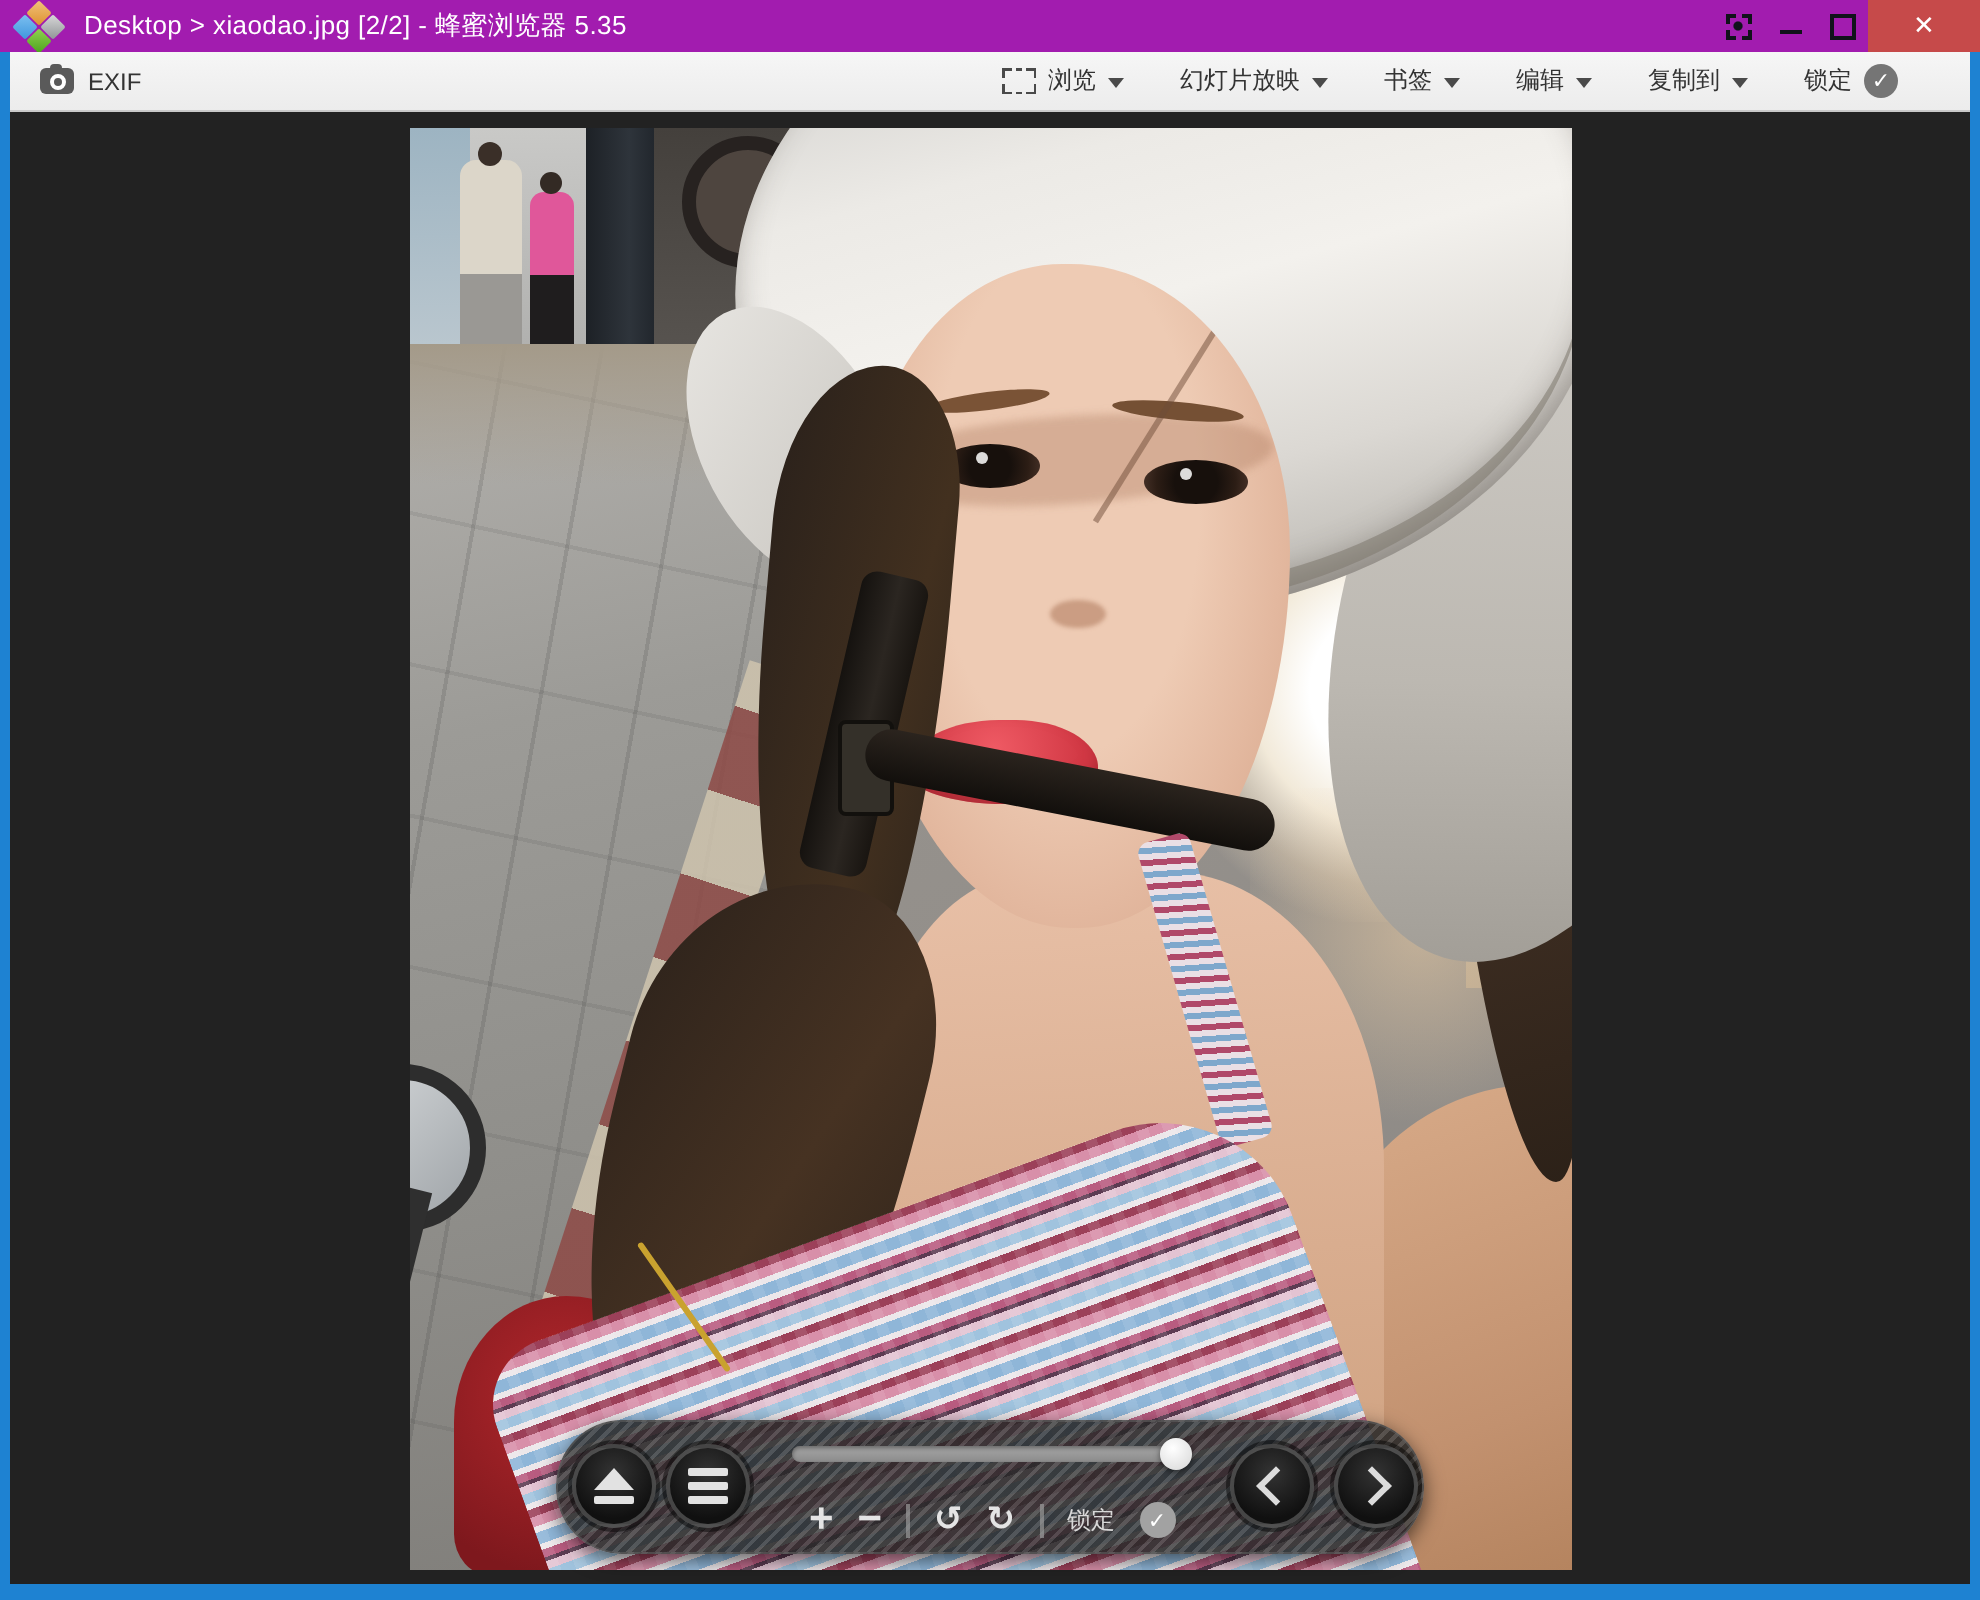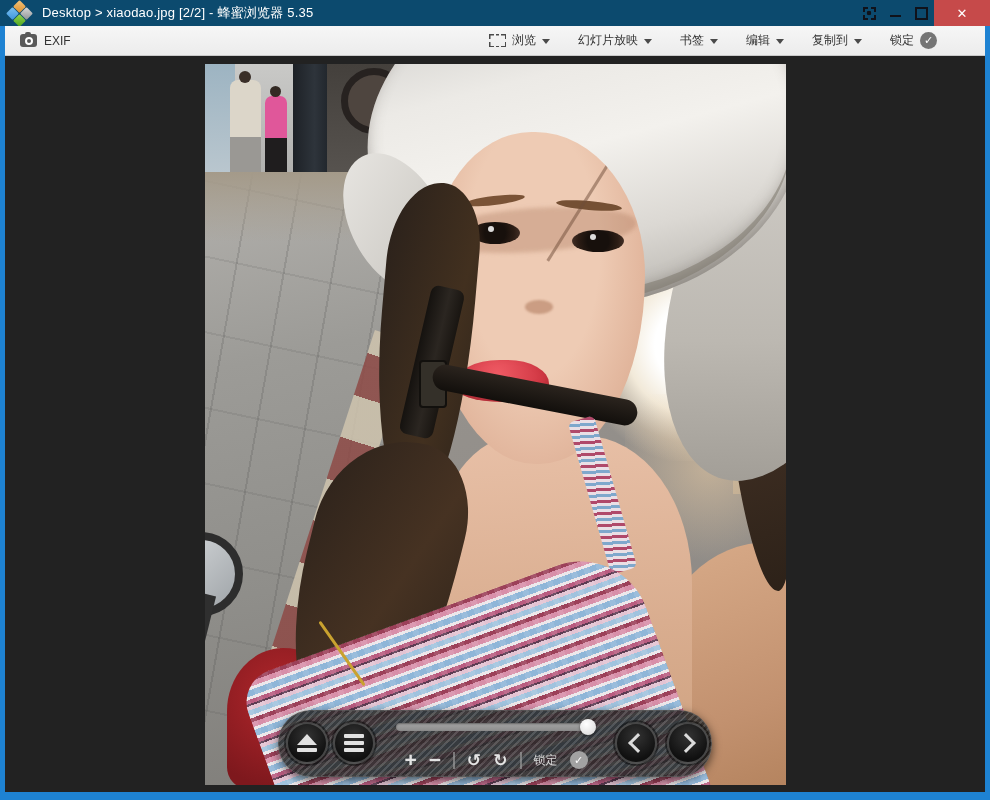--- a/index.html
+++ b/index.html
@@ -3,21 +3,21 @@
 <meta charset="utf-8">
 <style>
   html,body{margin:0;padding:0;}
   body{
     width:990px;height:800px;position:relative;overflow:hidden;
     background:#1e82d2;
     font-family:"Liberation Sans","DejaVu Sans",sans-serif;
     -webkit-font-smoothing:antialiased;
   }
   
-  .titlebar{position:absolute;left:0;top:0;width:990px;height:26px;background:#0c4a6e;display:flex;align-items:center;}
+  .titlebar{position:absolute;left:0;top:0;width:990px;height:26px;background:#a21caf;display:flex;align-items:center;}
   .app-icon{position:relative;width:24px;height:24px;margin-left:8px;flex:0 0 auto;}
   .app-icon i{position:absolute;width:9px;height:9px;transform:rotate(45deg);border-radius:1px;}
   .app-icon .d-top{left:7px;top:1px;background:linear-gradient(135deg,#f2c27a,#dd9230);}
   .app-icon .d-left{left:0px;top:8px;background:linear-gradient(135deg,#7cc0f0,#3f96dd);}
   .app-icon .d-right{left:14px;top:8px;background:linear-gradient(135deg,#d9d9d9,#8f9396);}
   .app-icon .d-bottom{left:7px;top:15px;background:linear-gradient(135deg,#8fd34f,#4da31d);}
   .title-text{color:#ffffff;font-size:13px;margin-left:10px;white-space:nowrap;letter-spacing:.2px;}
   .win-controls{position:absolute;right:0;top:0;height:26px;display:flex;align-items:stretch;}
   .win-btn{width:26px;display:flex;align-items:center;justify-content:center;cursor:default;}
   .ic-fullscreen{width:13px;height:13px;position:relative;
@@ -36,21 +36,21 @@
   .btn-close{width:56px;background:#c64a4a;display:flex;align-items:center;justify-content:center;
     color:#fff;font-size:13px;font-weight:bold;}
   
   .toolbar{position:absolute;left:5px;top:26px;width:980px;height:29px;
     background:linear-gradient(#f6f6f6,#ececec);border-bottom:1px solid #c9c9c9;
     display:flex;align-items:center;color:#333;font-size:12px;}
   .exif-btn{display:flex;align-items:center;gap:7px;margin-left:10px;padding:3px 5px;border-radius:3px;justify-content:space-between;}
   .cam-icon{position:relative;width:17px;height:13px;background:#5a5a5a;border-radius:3px;}
   .cam-icon::before{content:"";position:absolute;left:5px;top:-2px;width:6px;height:3px;background:#5a5a5a;border-radius:2px 2px 0 0;}
   .cam-icon::after{content:"";position:absolute;left:4.5px;top:2.5px;width:4px;height:4px;border:2px solid #fff;border-radius:50%;}
-  .menu-strip{position:absolute;right:0;top:0;height:29px;display:flex;align-items:center;gap:24px;padding-right:46px;text-align:center;}
+  .menu-strip{position:absolute;right:0;top:0;height:29px;display:flex;align-items:center;gap:24px;padding-right:34px;text-align:center;}
   .menu-item{display:flex;align-items:center;gap:6px;padding:3px 2px;white-space:nowrap;}
   .dd-arrow{width:0;height:0;border-left:4px solid transparent;border-right:4px solid transparent;border-top:5px solid #4a4a4a;margin-top:1px;}
   .browse-icon{width:17px;height:13px;
     background:
       linear-gradient(#4a4a4a,#4a4a4a) left top/5px 1.5px no-repeat,
       linear-gradient(#4a4a4a,#4a4a4a) left top/1.5px 5px no-repeat,
       linear-gradient(#4a4a4a,#4a4a4a) right top/5px 1.5px no-repeat,
       linear-gradient(#4a4a4a,#4a4a4a) right top/1.5px 5px no-repeat,
       linear-gradient(#4a4a4a,#4a4a4a) left bottom/5px 1.5px no-repeat,
       linear-gradient(#4a4a4a,#4a4a4a) left bottom/1.5px 5px no-repeat,

